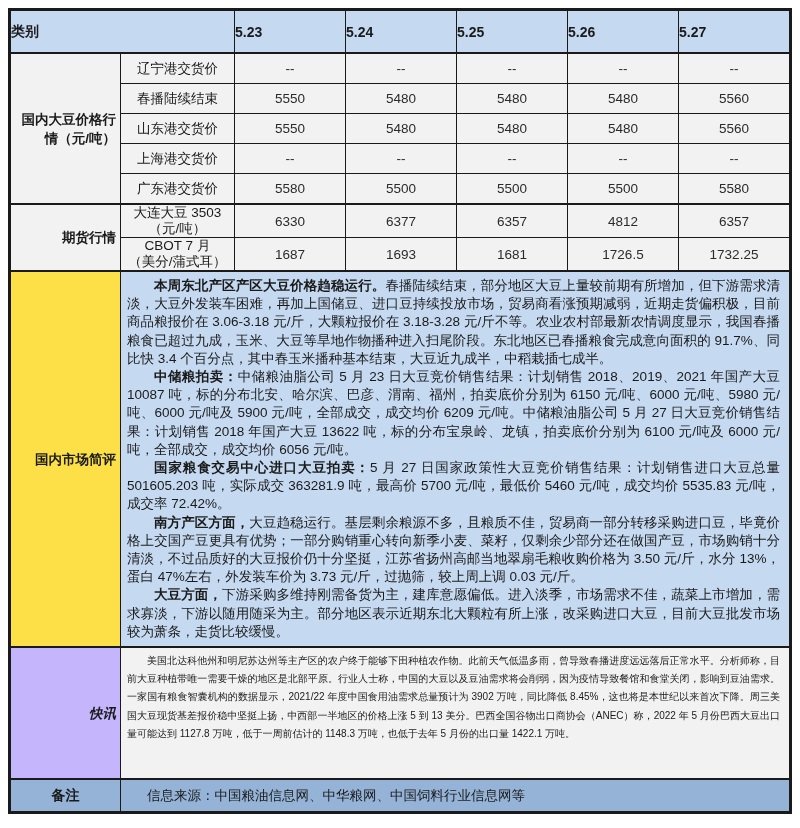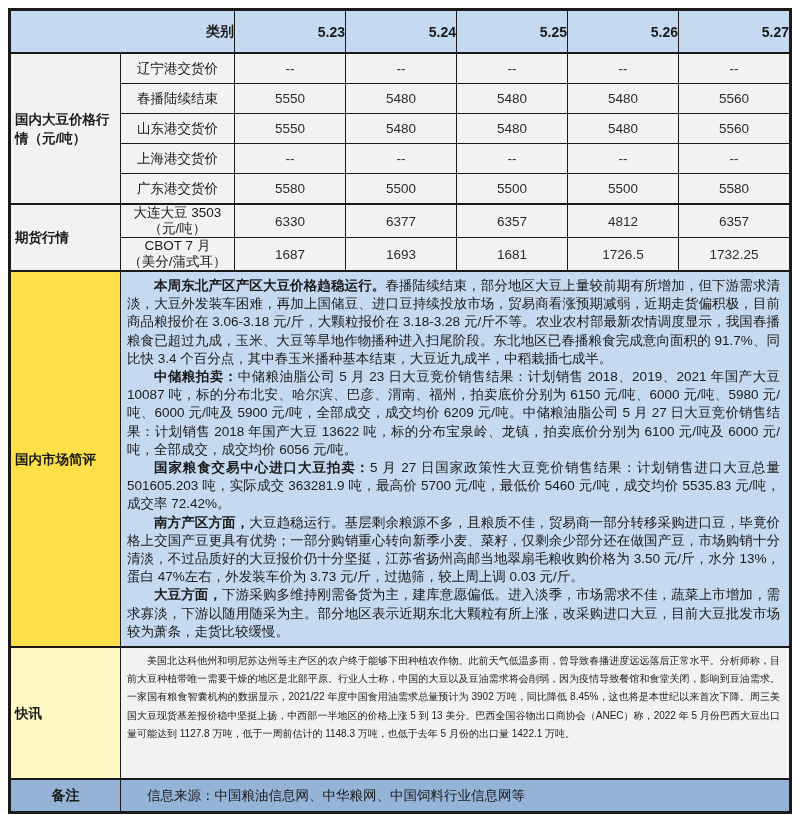--- a/index.html
+++ b/index.html
@@ -21,40 +21,40 @@
     display:inline-block;width:2px;height:20px;background:#111;
     margin-left:5px;vertical-align:middle;
   }
   table{width:100%;border-collapse:collapse;table-layout:fixed;}
   th,td{border:1px solid #1a1a1a;padding:0;vertical-align:middle;}
   col.c-group{width:110px}
   col.c-name{width:114px}
   col.c-val{width:111px}
   thead th{
     background:#C5D9F1;height:41px;font-size:14px;font-weight:bold;
-    border-bottom:2px solid #1a1a1a;text-align:right;
+    border-bottom:2px solid #1a1a1a;text-align:left;
   }
   .group-label{
-    background:#F2F2F2;font-weight:bold;text-align:left;
+    background:#F2F2F2;font-weight:bold;text-align:right;
     font-size:13.5px;line-height:19px;padding:8px 4px;
   }
   .row-name{
     background:#F2F2F2;text-align:center;font-size:13.5px;height:29px;
     white-space:pre-line;line-height:16px;
   }
   .value-cell{background:#F2F2F2;text-align:center;font-size:13.5px;color:#2b2b2b;}
   tr.futures .row-name{height:32px;}
   tr.section-start th, tr.section-start td{border-top:2px solid #1a1a1a;}
   .commentary-label{background:#fde047;}
   .commentary-cell{
     background:#C5D9F1;height:364px;padding:5px 9px 5px 6px;
     font-size:13.5px;line-height:18.2px;text-align:justify;vertical-align:top;
   }
   .commentary-cell p{margin:0;text-indent:2em;}
-  .news-label{background:#fef9c3;}
+  .news-label{background:#c4b5fd;font-style:italic;}
   .news-cell{
     background:#F2F2F2;height:122px;padding:4px 9px 4px 6px;
     font-size:10px;line-height:18.2px;text-align:justify;vertical-align:top;
   }
   .news-cell p{margin:0;text-indent:2em;}
   .notes-label{background:#95B3D7;font-weight:bold;text-align:center;font-size:14px;height:31px;}
   .notes-cell{background:#95B3D7;font-size:13.5px;text-align:left;padding-left:26px;}
   b{font-weight:bold;}
 </style>
 </head>

